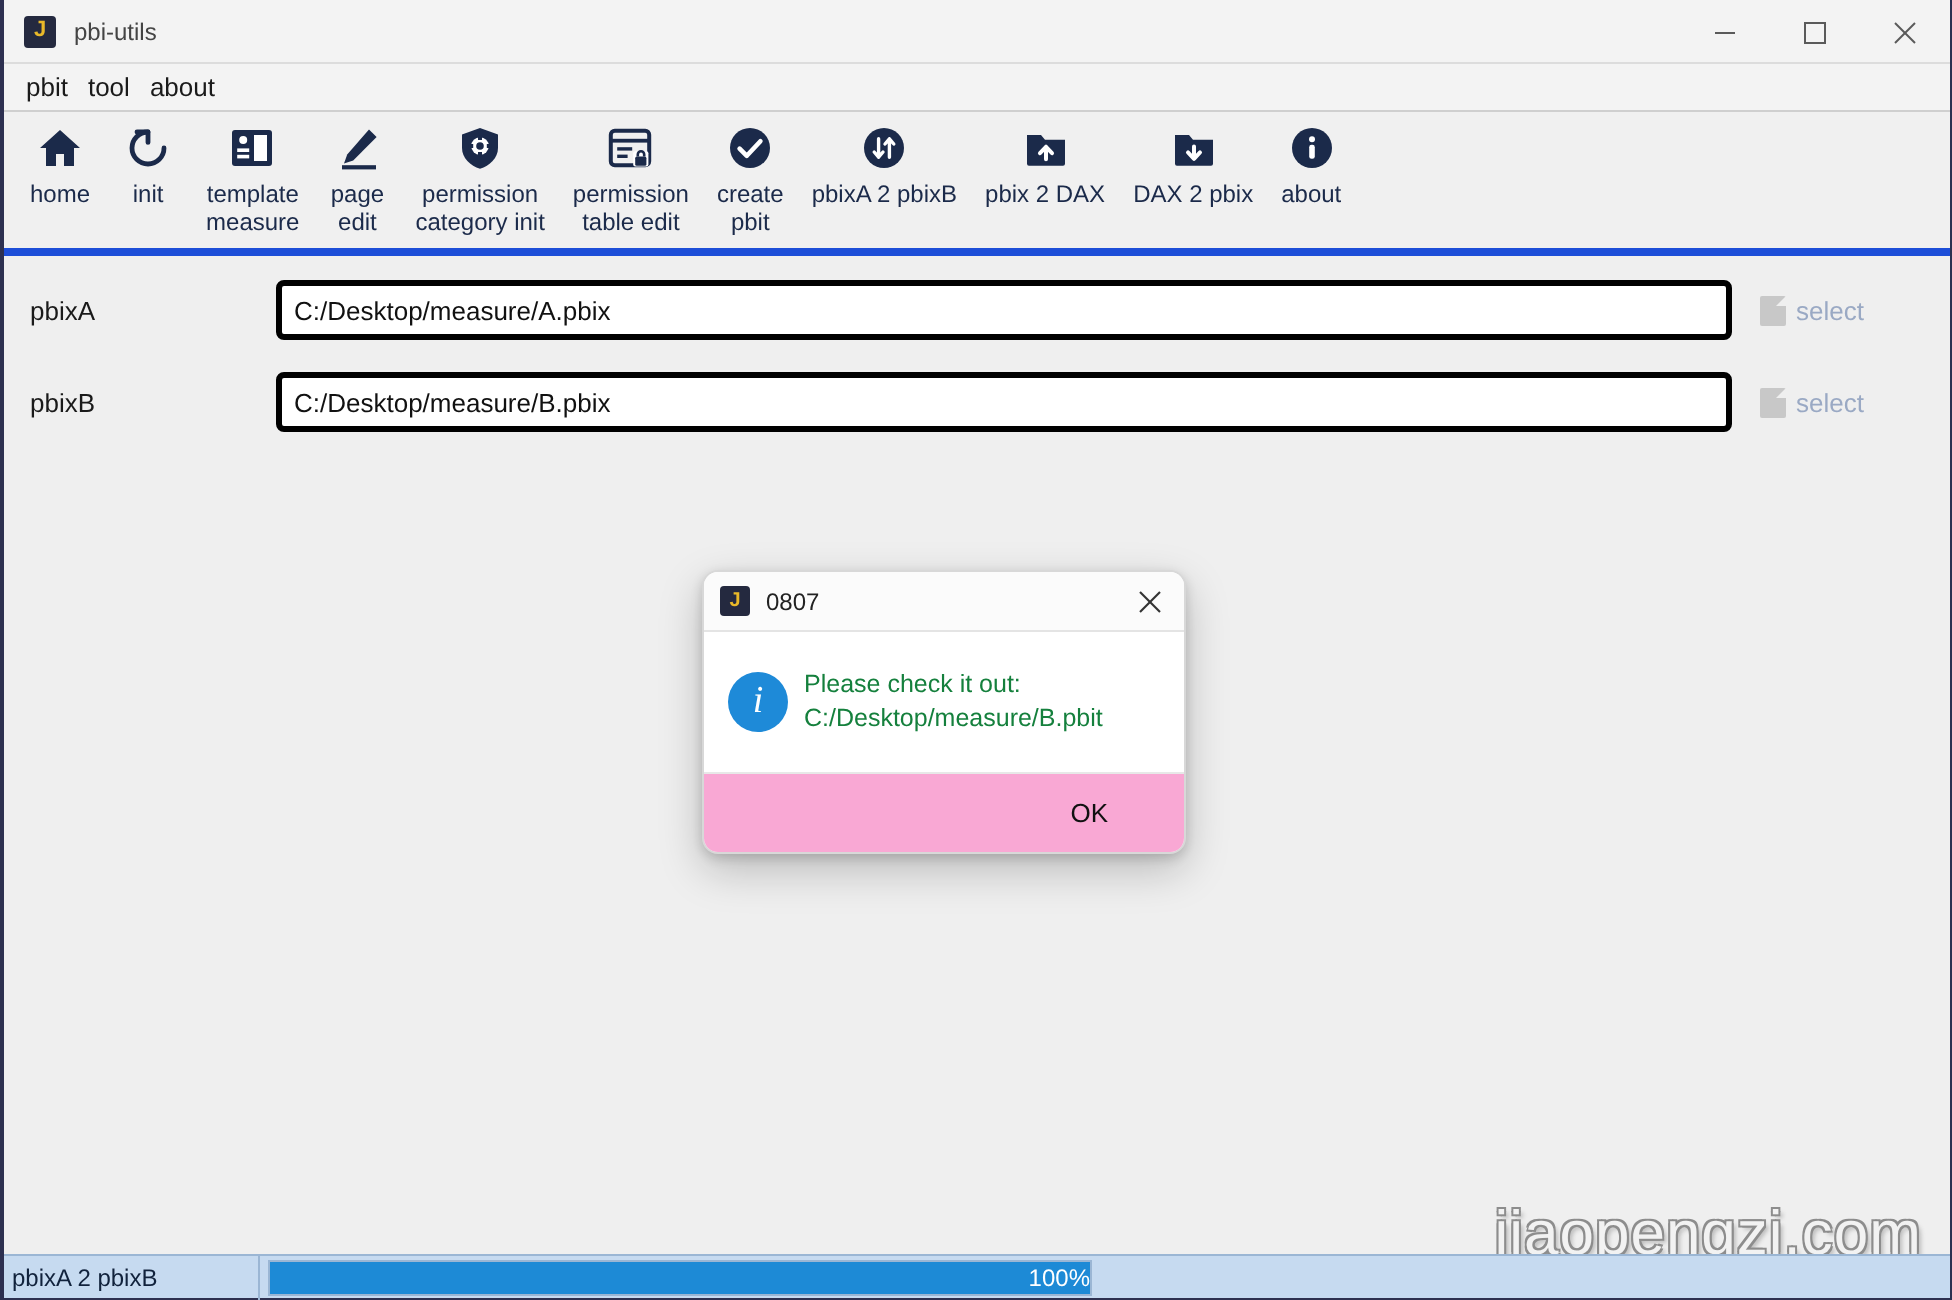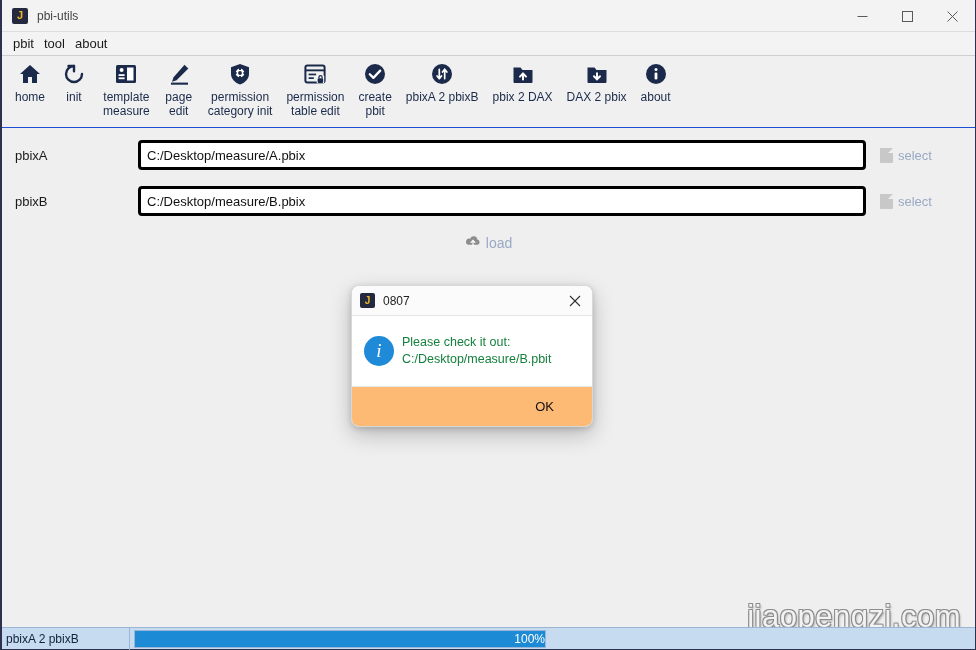--- a/index.html
+++ b/index.html
@@ -66,21 +66,21 @@
   }
 
   
   .toolbar {
     height: 72px;
     background: #f0f0f0;
     display: flex;
     align-items: flex-start;
     padding-left: 6px;
     padding-top: 5px;
-    border-bottom: 1px solid #1d4ed8;
+    border-bottom: 4px solid #1d4ed8;
     position: relative;
   }
   .tb-btn {
     min-width: 44px;
     padding: 0 7px;
     display: flex;
     flex-direction: column;
     align-items: center;
   }
   .tb-icon {
@@ -271,21 +271,21 @@
     flex: 0 0 auto;
   }
   .modal-msg {
     margin-left: 8px;
     font-size: 12.5px;
     color: #15803d;
     line-height: 17px;
   }
   .modal-footer {
     height: 40px;
-    background: #fdba74;
+    background: #f9a8d4;
     display: flex;
     align-items: center;
     justify-content: flex-end;
     padding-right: 28px;
     border-top: 1px solid #e8e8e8;
   }
   .ok-btn {
     font-size: 13px;
     color: #111;
     padding: 3px 10px;
@@ -473,31 +473,20 @@
 
     <div class="form-row">
       <div class="form-label">pbixB</div>
       <input class="form-input" type="text" value="C:/Desktop/measure/B.pbix" style="">
       <div class="select-btn">
         <span class="file-ico"></span>
         <span>select</span>
       </div>
     </div>
 
-    <div class="load-row">
-      <div class="load-btn">
-        <span>
-          <svg width="16" height="14" viewBox="0 0 20 16" fill="#8d8d8d">
-            <path d="M15.4 6.2 A4.6 4.6 0 0 0 6.5 5.1 A3.9 3.9 0 0 0 4 12.6 h12 a3.3 3.3 0 0 0 -0.6 -6.4 z"></path>
-            <path d="M10 14.6 V7.2 M10 7.2 L7.6 9.8 M10 7.2 L12.4 9.8" fill="none" stroke="#ffffff" stroke-width="1.5" stroke-linecap="round"></path>
-          </svg>
-        </span>
-        <span>load</span>
-      </div>
-    </div>
 
   </div>
 
   <div class="watermark">jiaopengzi.com</div>
 
   <div class="modal-shadow">
     <div class="modal-title">
       <div class="modal-logo">
         <span>J</span>
       </div>

